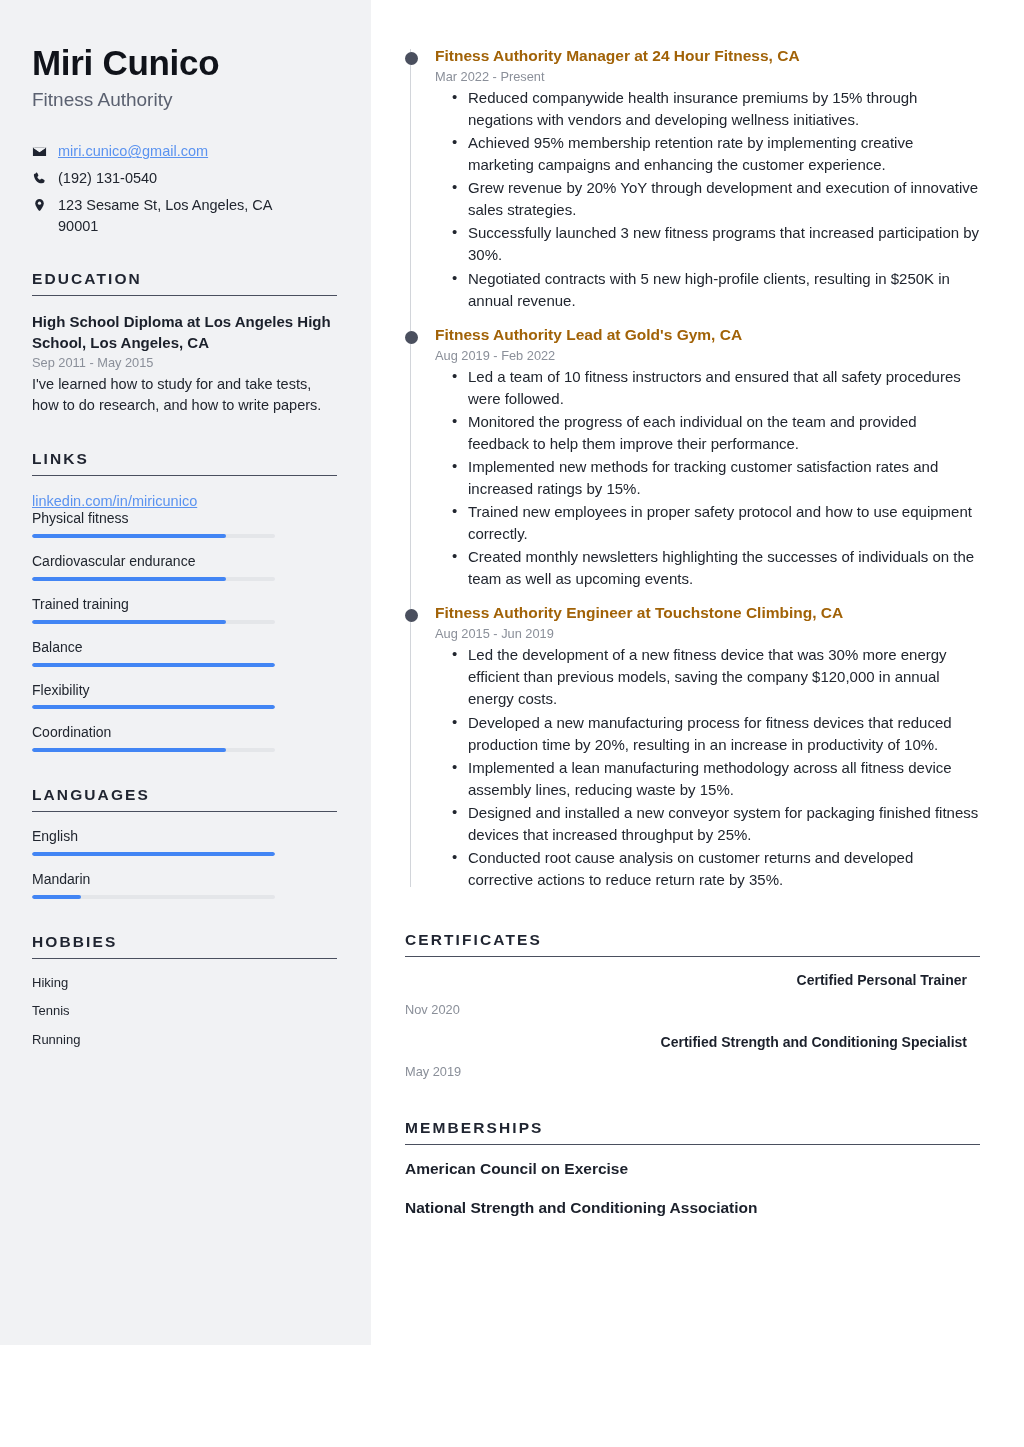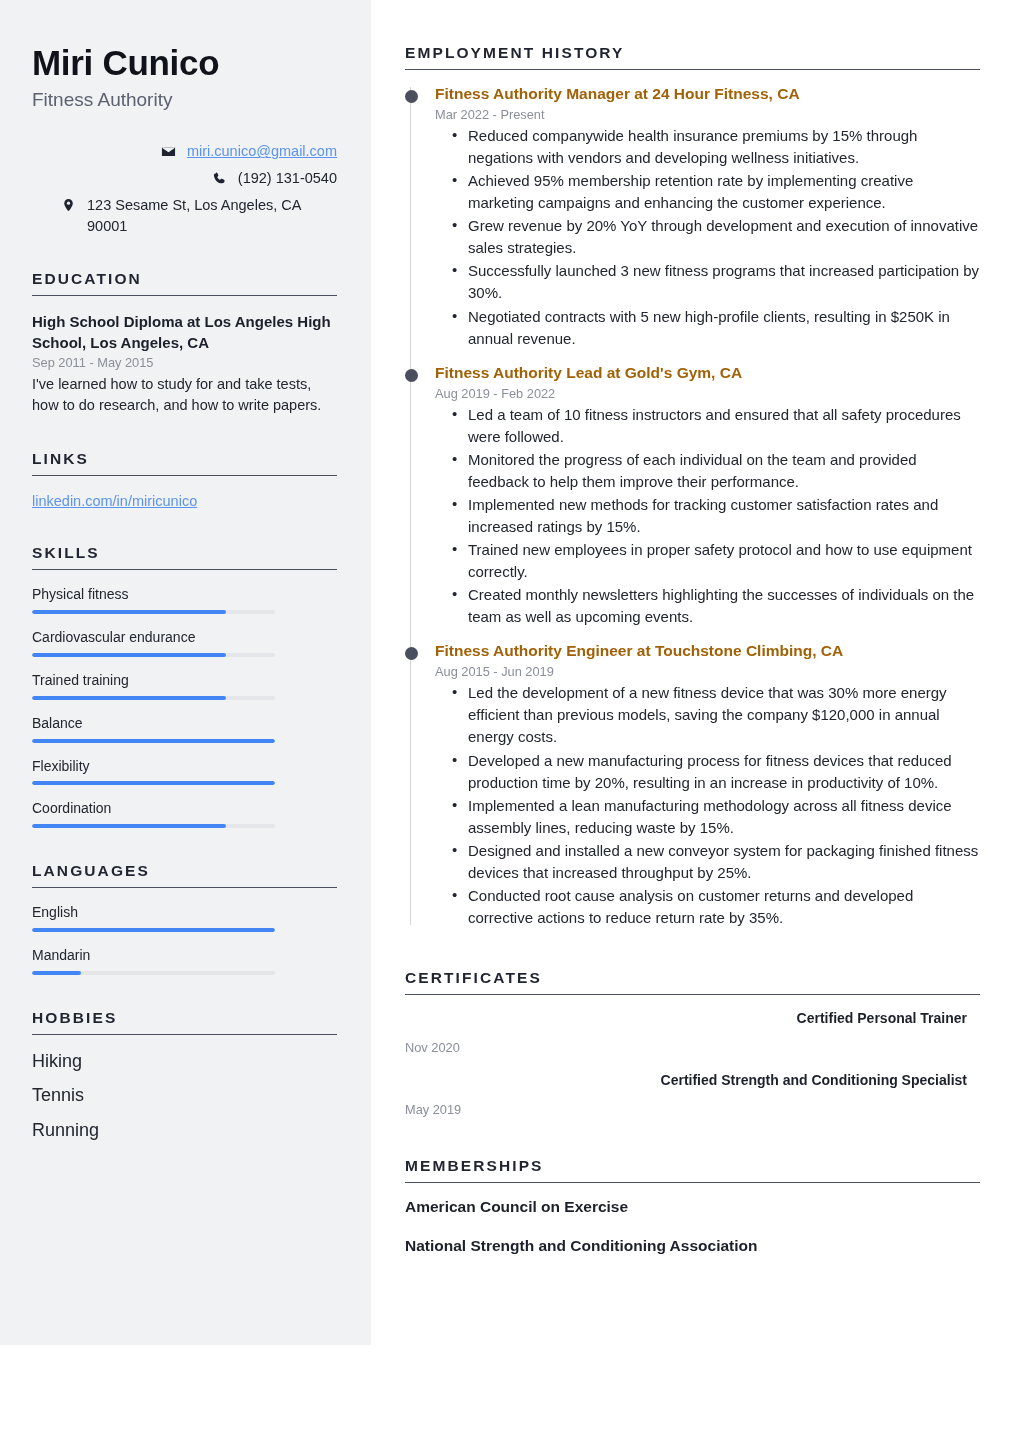--- a/index.html
+++ b/index.html
@@ -42,21 +42,20 @@
     color: #5b6170;
     line-height: 1.2;
     margin: 0 0 30px 0;
   }
 
   .contact-list { margin: 0 0 14px 0; }
   .contact-row {
     display: flex;
     align-items: flex-start;
     margin-bottom: 6px;
-    justify-content: flex-end;
   }
   .contact-ico {
     flex: 0 0 26px;
     width: 26px;
     padding-top: 3px;
     display: flex;
     justify-content: flex-start;
     color: #1f2430;
   }
   .contact-ico svg { display: block; }
@@ -127,21 +126,21 @@
     overflow: hidden;
   }
   .meter-fill {
     position: absolute;
     left: 0; top: 0; bottom: 0;
     background: #4285f4;
     border-radius: 3px;
   }
 
   .hobby-item {
-    font-size: 18px;
+    font-size: 13px;
     color: #21262f;
     line-height: 1.2;
     margin-bottom: 13px;
   }
 
   
   .main {
     flex: 1 1 auto;
     padding: 44px 44px 40px 34px;
     background: #ffffff;
@@ -282,21 +281,20 @@
         <div class="edu-date">Sep 2011 - May 2015</div>
         <p class="edu-desc">I've learned how to study for and take tests, how to do research, and how to write papers.</p>
       </div>
     </div>
 
     <h2 class="sec-head">LINKS</h2>
     <div>
       <a class="plain-link" href="#">linkedin.com/in/miricunico</a>
     </div>
 
-    <h2 class="sec-head">SKILLS</h2>
     <div>
       <div class="meter-item">
         <div class="meter-label">Physical fitness</div>
         <div class="meter-track">
           <div class="meter-fill" style="width: 80%;"></div>
         </div>
       </div>
       <div class="meter-item">
         <div class="meter-label">Cardiovascular endurance</div>
         <div class="meter-track">
@@ -349,21 +347,20 @@
     <div>
       <div class="hobby-item">Hiking</div>
       <div class="hobby-item">Tennis</div>
       <div class="hobby-item">Running</div>
     </div>
 
   </aside>
 
   <main class="main">
 
-    <h2 class="sec-head">EMPLOYMENT HISTORY</h2>
 
     <div class="timeline">
 
       <div class="job">
         <span class="job-dot"></span>
         <div class="job-title">Fitness Authority Manager at 24 Hour Fitness, CA</div>
         <div class="job-date">Mar 2022 - Present</div>
         <ul class="bullets">
           <li>Reduced companywide health insurance premiums by 15% through negations with vendors and developing wellness initiatives.</li>
           <li>Achieved 95% membership retention rate by implementing creative marketing campaigns and enhancing the customer experience.</li>

